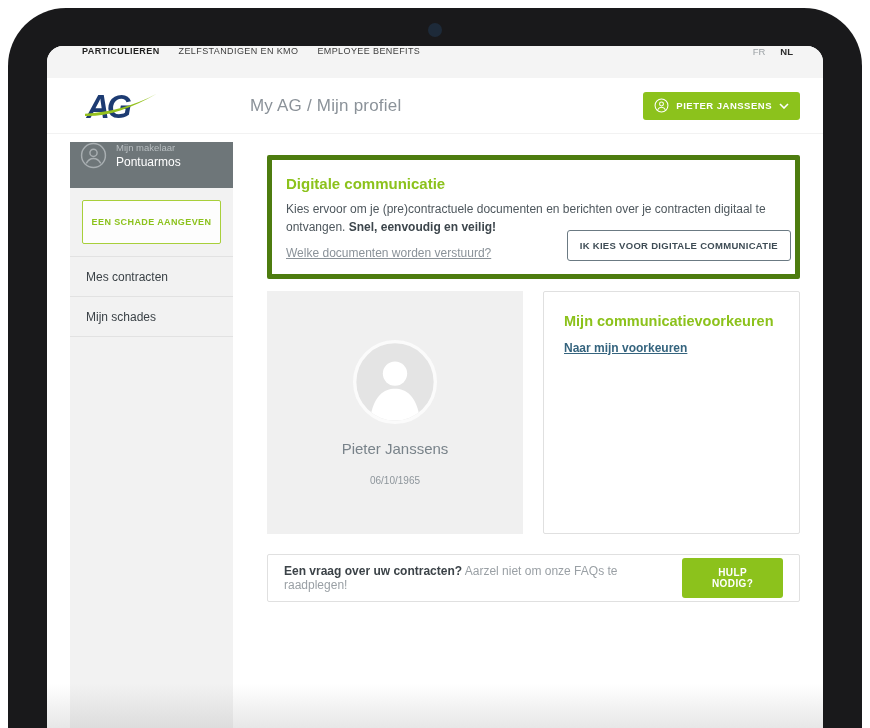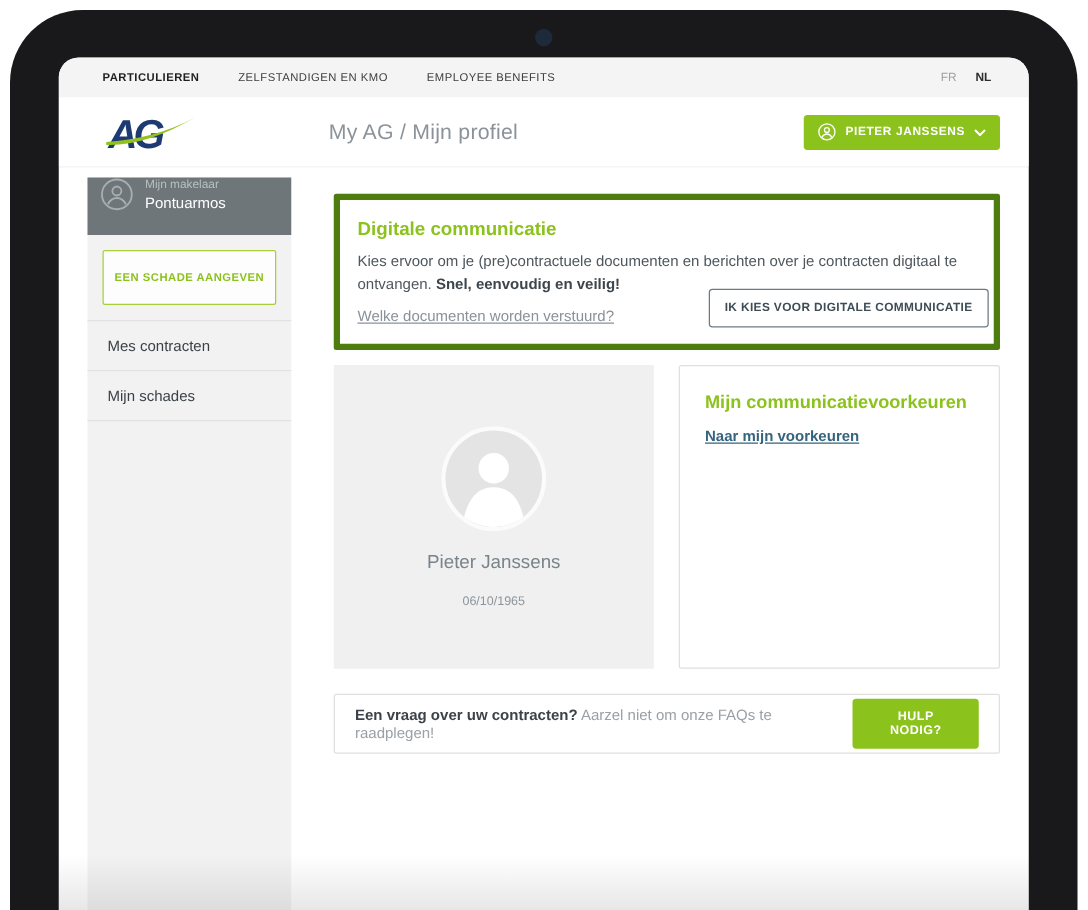--- a/index.html
+++ b/index.html
@@ -10,32 +10,32 @@
   
   .tablet{position:absolute;left:8px;top:8px;width:854px;height:740px;
     background:#19191b;border-radius:58px 58px 0 0;}
   .camera{position:absolute;top:15px;left:50%;transform:translateX(-50%);
     width:14px;height:14px;border-radius:50%;background:#1d2a39;}
   .screen{position:absolute;left:39px;top:38px;width:776px;height:702px;
     background:#ffffff;border-radius:16px 16px 0 0;overflow:hidden;}
   .fade{position:absolute;left:0;right:0;bottom:0;height:64px;pointer-events:none;
     background:linear-gradient(to bottom, rgba(130,130,130,0), rgba(130,130,130,0.28));}
   
-  .topnav{height:32px;background:#f4f4f4;display:flex;align-items:center;
-    padding:0 30px 0 35px;box-sizing:border-box;gap:12px;}
+  .topnav{height:32px;background:#f4f4f4;display:flex;align-items:flex-start;
+    padding:0 30px 0 35px;box-sizing:border-box;}
   .nav-item{font-size:9px;letter-spacing:.4px;color:#3d3d3d;margin-right:19px;cursor:pointer;}
   .nav-item.active{font-weight:bold;color:#1f1f1f;}
   .lang{margin-left:auto;display:flex;gap:15px;align-items:center;}
   .lang-item{font-size:9.5px;color:#9aa0a4;cursor:pointer;}
   .lang-item.active{color:#2b2b2b;font-weight:bold;}
   
   .header{height:55px;display:flex;align-items:center;position:relative;background:#fff;
     box-shadow:0 1px 0 rgba(0,0,0,.05);}
   .logo{margin-left:38px;width:74px;height:38px;cursor:pointer;}
-  .page-title{position:absolute;left:216px;font-size:17px;color:#8b9299;letter-spacing:.2px;}
+  .page-title{position:absolute;left:203px;font-size:17px;color:#8b9299;letter-spacing:.2px;}
   .user-btn{margin-left:auto;margin-right:23px;height:28px;background:#8cc21c;border:none;
     border-radius:3px;color:#fff;font-weight:bold;font-size:9.5px;letter-spacing:.5px;
     display:flex;align-items:center;gap:7px;padding:0 11px;cursor:pointer;
     font-family:"Liberation Sans", sans-serif;}
   .user-btn svg{display:block;}
   
   .content{display:flex;height:615px;align-items:stretch;}
   .sidebar{width:163px;margin-left:23px;margin-top:9px;background:#f2f2f2;
     display:flex;flex-direction:column;flex:none;}
   .broker-box{background:#6e7679;height:46px;display:flex;align-items:flex-start;

